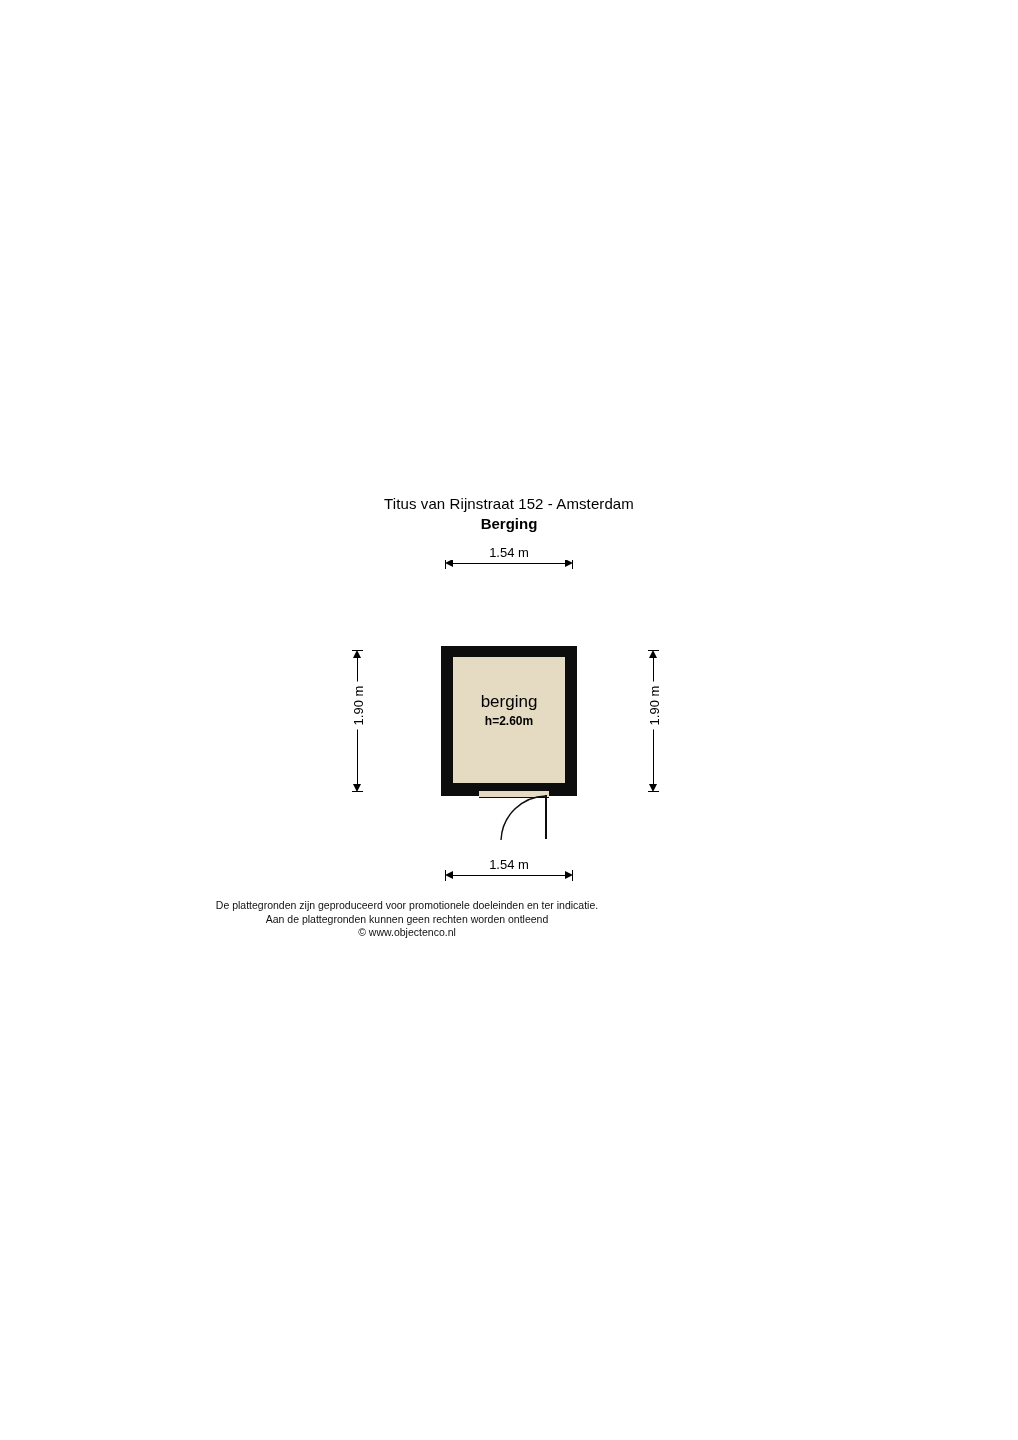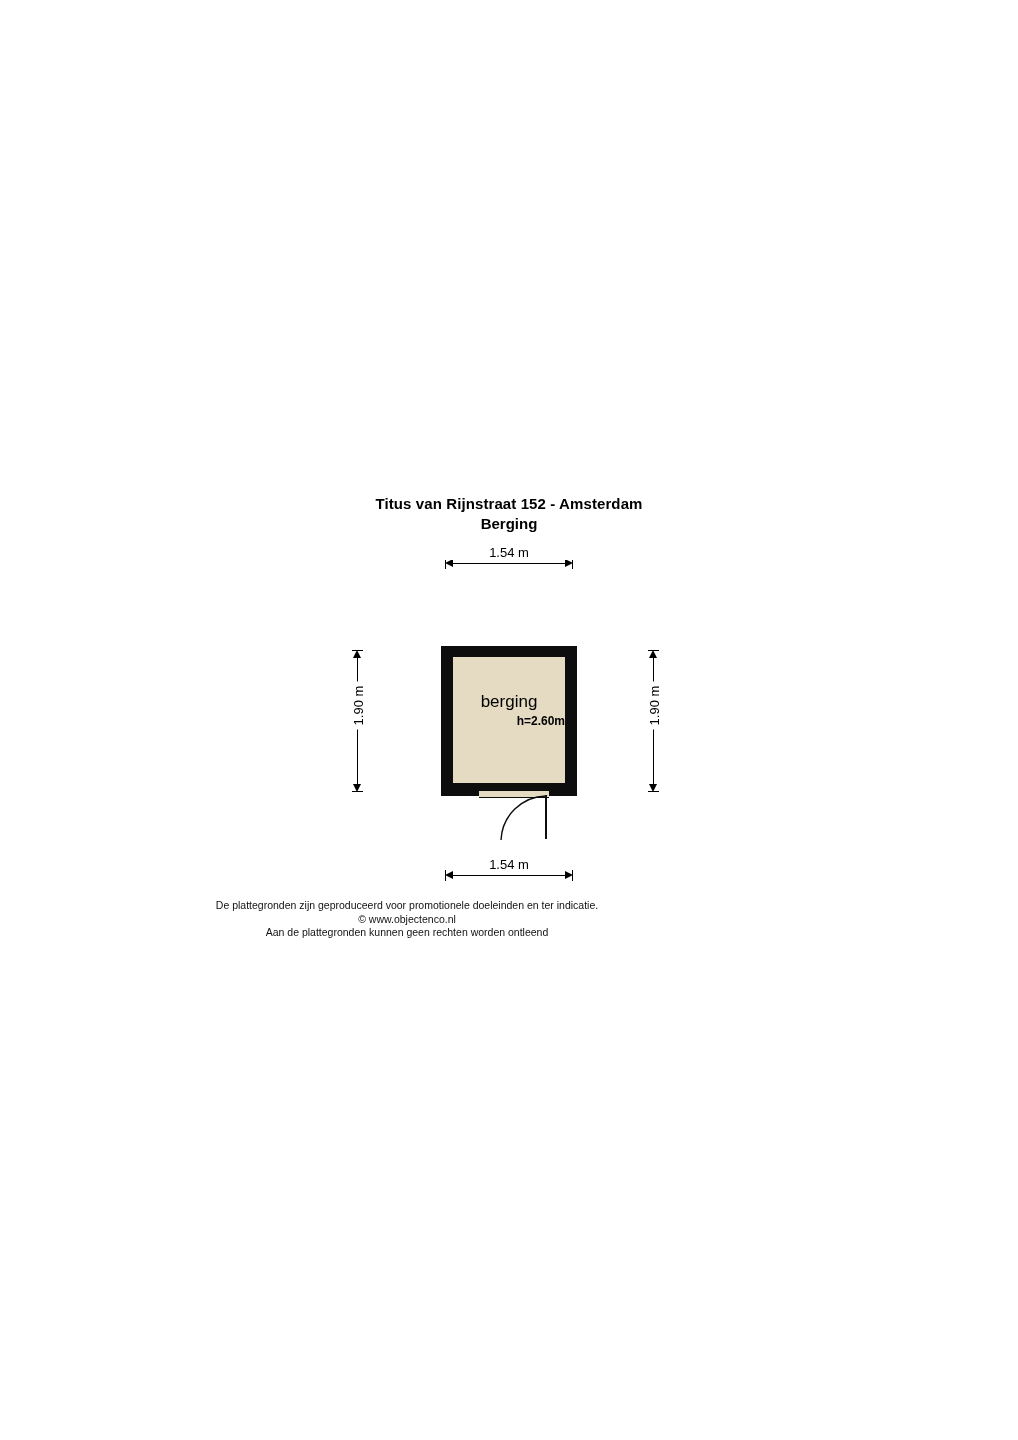--- a/index.html
+++ b/index.html
@@ -19,21 +19,21 @@
   
   .title-block {
     position: absolute;
     left: 0;
     top: 494px;
     width: 1018px;
     text-align: center;
   }
   .title-line1 {
     font-size: 15px;
-    font-weight: bold;
+    font-weight: normal;
     letter-spacing: 0.1px;
     line-height: 20px;
   }
   .title-line2 {
     font-size: 15px;
     font-weight: bold;
     line-height: 20px;
   }
 
   
@@ -240,21 +240,21 @@
     width: 112px;
     text-align: center;
     font-size: 17px;
     line-height: 20px;
   }
   .room-height {
     position: absolute;
     left: 12px;
     top: 68px;
     width: 112px;
-    text-align: right;
+    text-align: center;
     font-size: 12px;
     font-weight: bold;
     line-height: 14px;
   }
 
   
   .door {
     position: absolute;
     left: 477px;
     top: 790px;
@@ -355,15 +355,15 @@
   <div class="line"></div>
   <div class="cap-l"></div>
   <div class="cap-r"></div>
   <div class="arrow-l"></div>
   <div class="arrow-r"></div>
   <div class="label"><span>1.54 m</span></div>
 </div>
 
 <div class="disclaimer">
   <div>De plattegronden zijn geproduceerd voor promotionele doeleinden en ter indicatie.</div>
+  <div>Aan de plattegronden kunnen geen rechten worden ontleend</div>
   <div>© www.objectenco.nl</div>
-  <div>Aan de plattegronden kunnen geen rechten worden ontleend</div>
 </div>
 
 </body></html>

